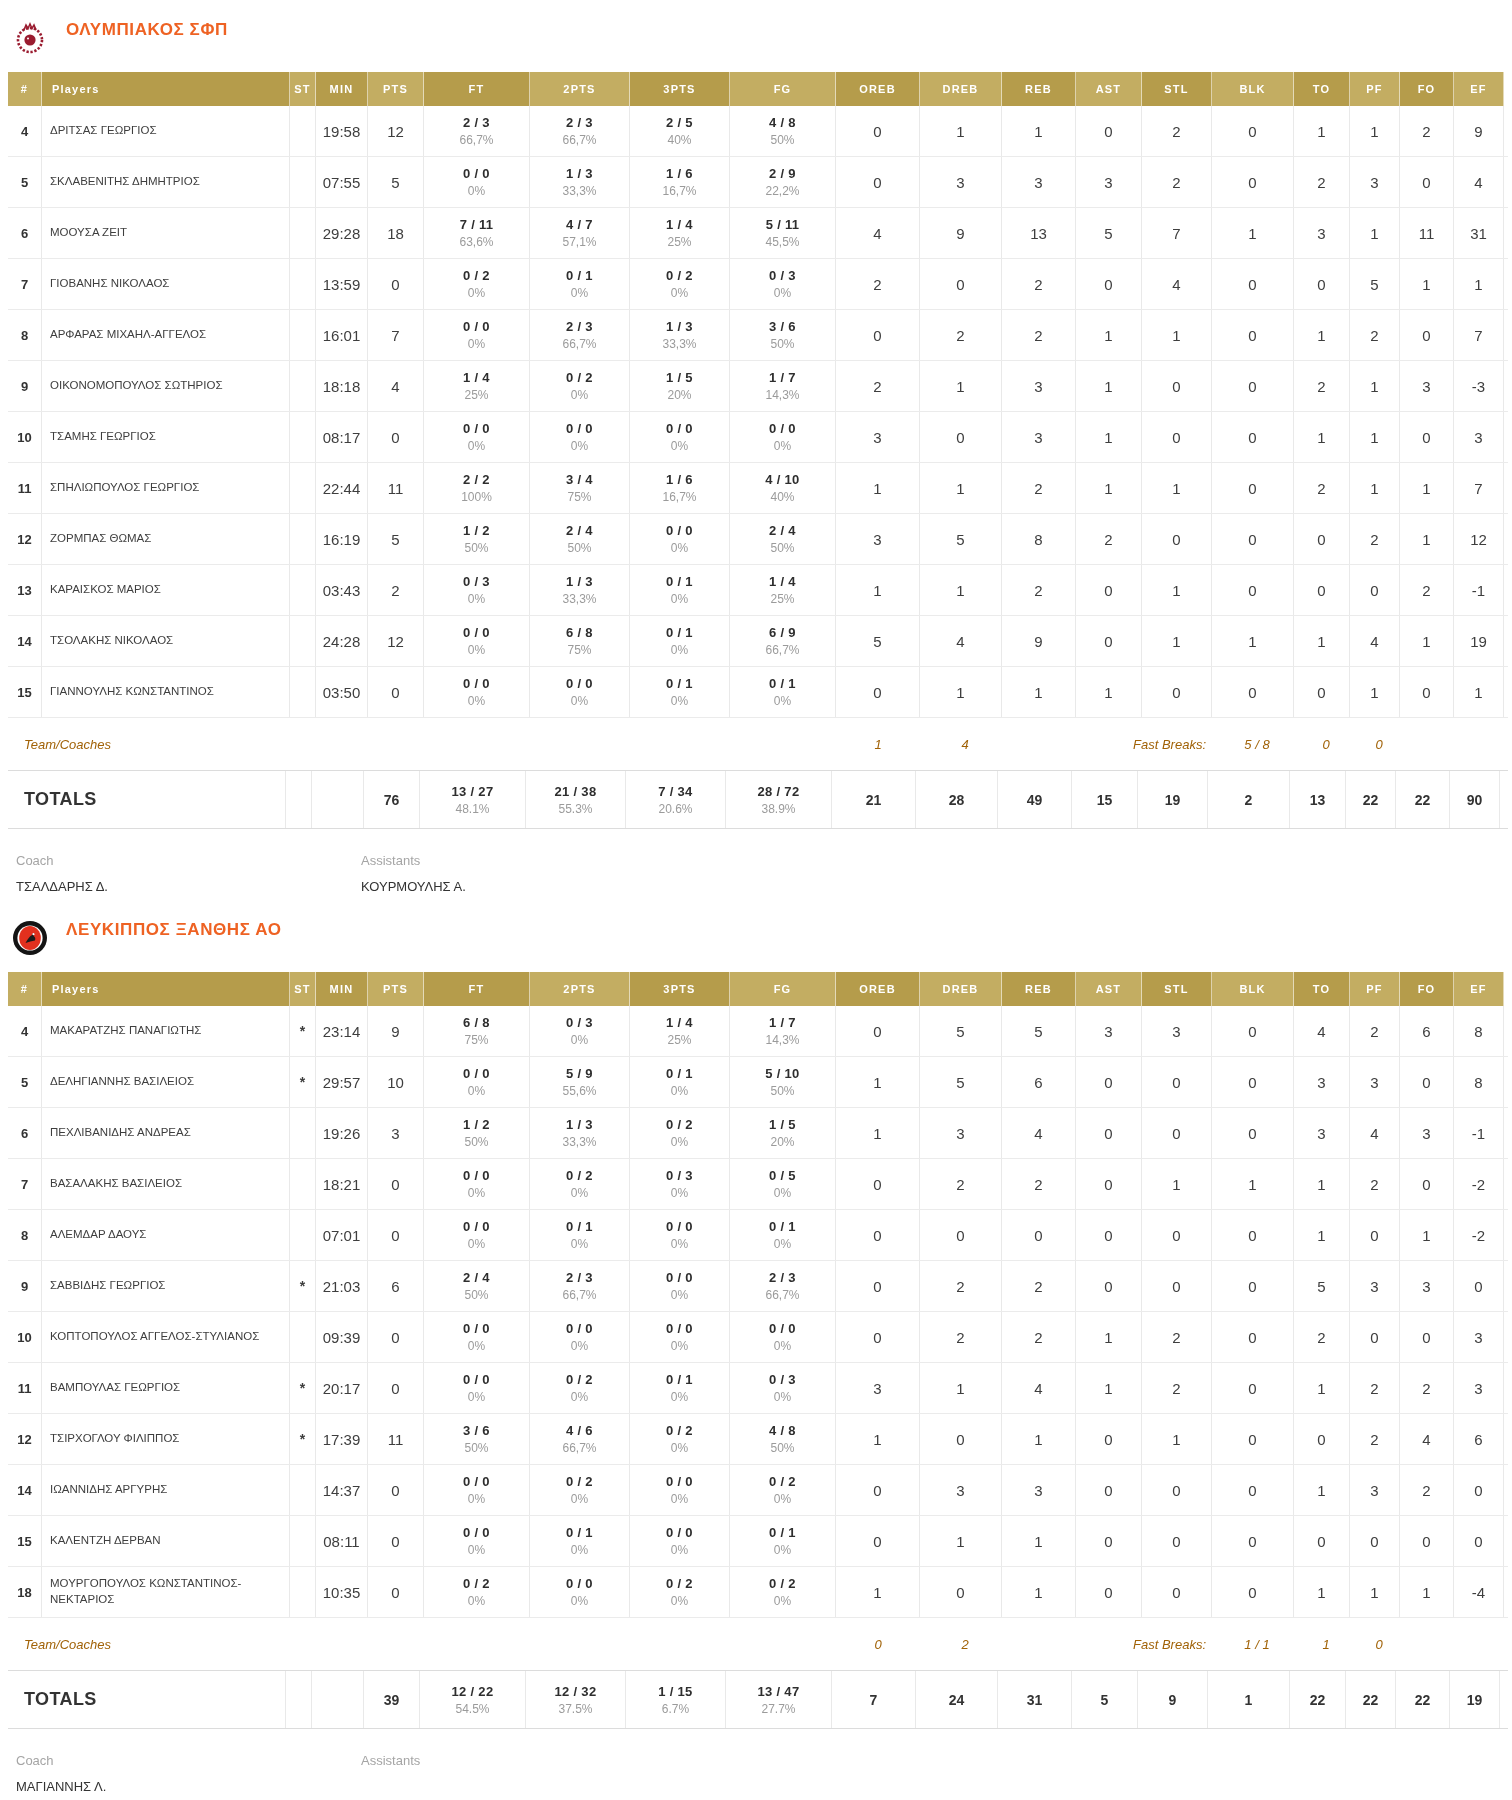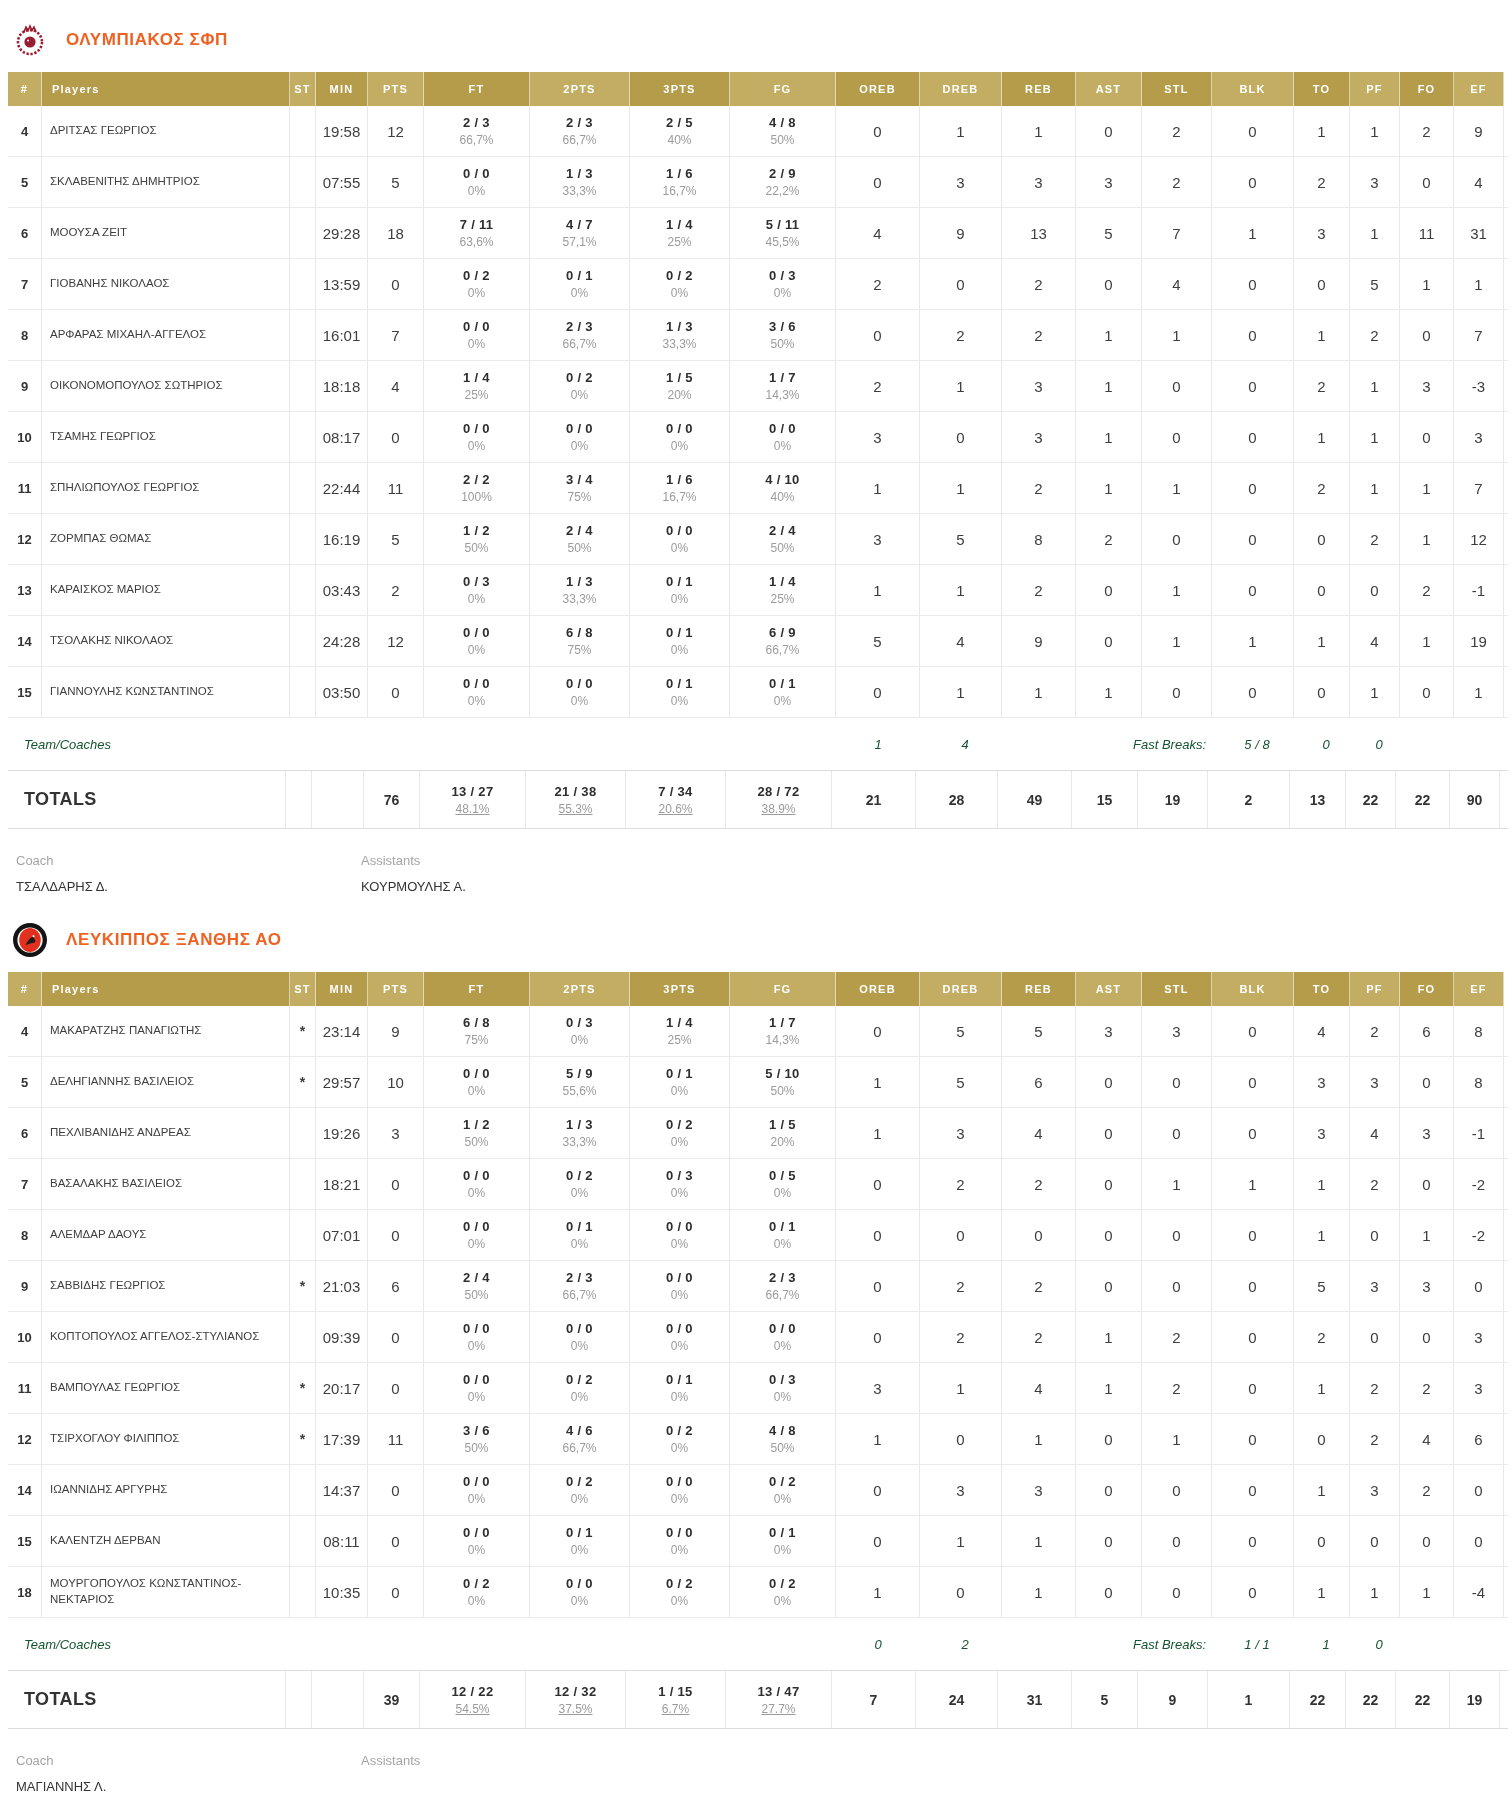--- a/index.html
+++ b/index.html
@@ -1,21 +1,21 @@
 <!DOCTYPE html>
 <html><head>
 <meta charset="utf-8">
 <style>
   html,body{margin:0;padding:0;}
   body{
     width:1512px;height:1800px;overflow:hidden;background:#fff;
     font-family:"Liberation Sans",sans-serif;color:#3d3d3d;
   }
   .team-block{padding:0 8px;}
-  .team-title{display:flex;align-items:center;gap:18px;height:40px;margin:20px 0 12px 4px;}
+  .team-title{display:flex;align-items:flex-start;gap:18px;height:40px;margin:20px 0 12px 4px;}
   .logo{width:36px;height:36px;flex:0 0 auto;}
   .team-name{color:#ee6223;font-size:17px;font-weight:700;letter-spacing:.6px;}
 
   .stats-table{width:1500px;}
   .thead{display:flex;height:34px;}
   .th{
     flex:0 0 auto;display:flex;align-items:center;justify-content:center;box-sizing:border-box;
     color:#fff;font-size:11px;font-weight:700;letter-spacing:1.2px;
     border-right:1px solid rgba(255,255,255,.55);
   }
@@ -33,33 +33,33 @@
   .cell.st-cell{font-weight:700;font-size:14px;}
   .cell.shoot{flex-direction:column;justify-content:center;gap:3px;}
   .frac{font-weight:700;font-size:13px;color:#2e2e2e;letter-spacing:.3px;}
   .pct{font-size:12px;color:#9b9b9b;}
 
   .c0{width:34px}.c1{width:248px}.c2{width:26px}.c3{width:52px}.c4{width:56px}
   .c5{width:106px}.c6{width:100px}.c7{width:100px}.c8{width:106px}.c9{width:84px}
   .c10{width:82px}.c11{width:74px}.c12{width:66px}.c13{width:70px}.c14{width:82px}
   .c15{width:56px}.c16{width:50px}.c17{width:54px}.c18{width:50px}
 
-  .aux-row{display:flex;height:52px;align-items:center;font-style:italic;color:#14532d;font-size:13px;}
+  .aux-row{display:flex;height:52px;align-items:center;font-style:italic;color:#a16207;font-size:13px;}
   .aux-row > div{flex:0 0 auto;box-sizing:border-box;display:flex;align-items:center;justify-content:center;}
   .w-label{width:412px;justify-content:flex-start !important;padding-left:16px;}
   .w-spacer{width:412px;}
   .w-oreb{width:92px}.w-dreb{width:82px}
   .w-fbl{width:210px;justify-content:flex-end !important;padding-right:10px;}
   .w-fbv{width:82px;}
   .w-to{width:56px}.w-pf{width:50px}.w-fo{width:54px}.w-ef{width:50px}
 
   .totals-row{display:flex;min-height:57px;border-top:1px solid #dcdcdc;border-bottom:1px solid #dcdcdc;}
   .totals-row .cell{font-weight:700;font-size:14px;color:#333;}
   .totals-row .span-label{width:278px;justify-content:flex-start;padding-left:16px;font-size:18px;letter-spacing:.4px;}
-  .totals-row .pct{font-weight:400;text-decoration:underline;}
+  .totals-row .pct{font-weight:400;}
 
   .coach-row{display:flex;margin:24px 0 0 8px;}
   .coach-col{width:345px;}
   .coach-label{color:#a5a5a5;font-size:13px;}
   .coach-name{margin-top:11px;font-weight:400;font-size:13px;color:#333;}
 </style>
 </head>
 <body>
 
 <div class="team-block">

